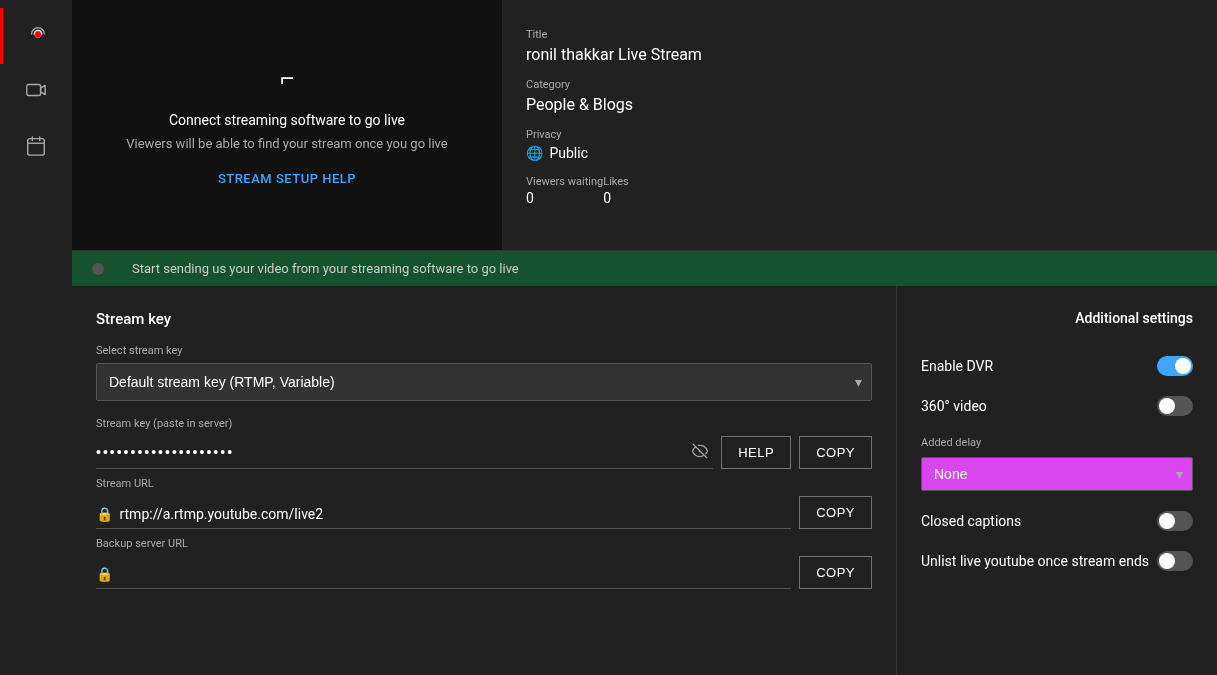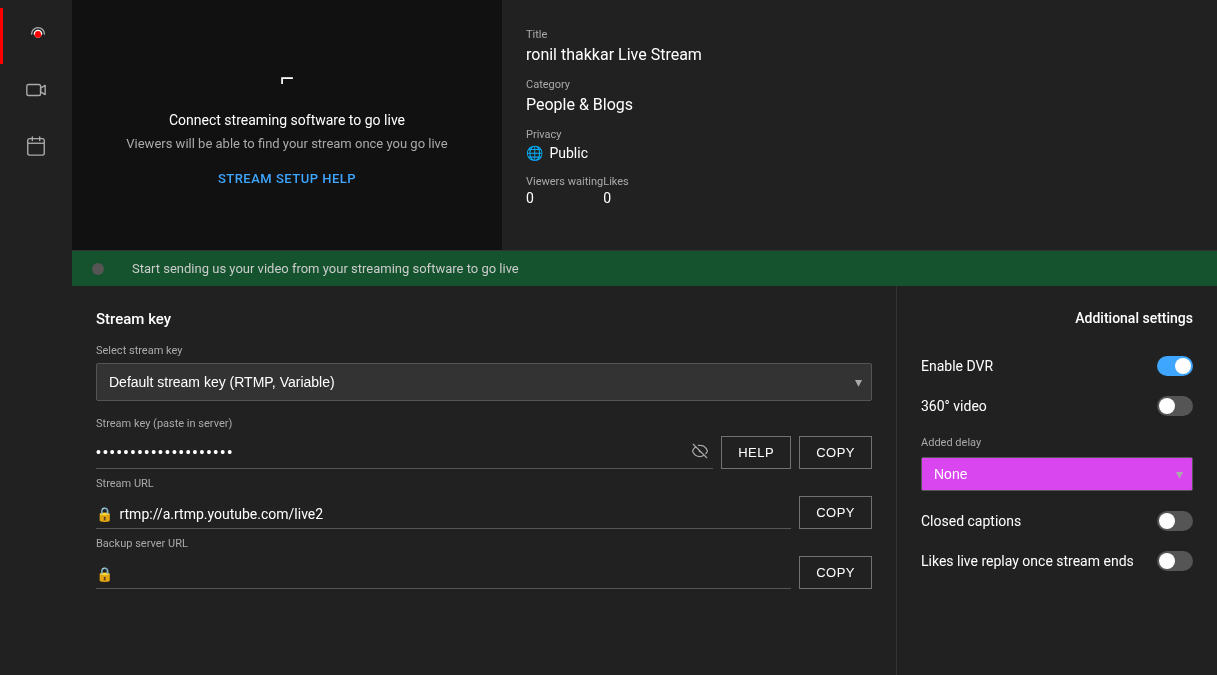--- a/index.html
+++ b/index.html
@@ -554,21 +554,21 @@
       </div>
 
       <div class="setting-row">
         <span class="setting-label">Closed captions</span>
         <div class="toggle off">
           <div class="toggle-knob"></div>
         </div>
       </div>
 
       <div class="setting-row">
-        <span class="setting-label">Likes live replay once stream ends</span>
+        <span class="setting-label">Unlist live youtube once stream ends</span>
         <div class="toggle off">
           <div class="toggle-knob"></div>
         </div>
       </div>
     </div>
 
   </div>
 </div>
 
 </body></html>

